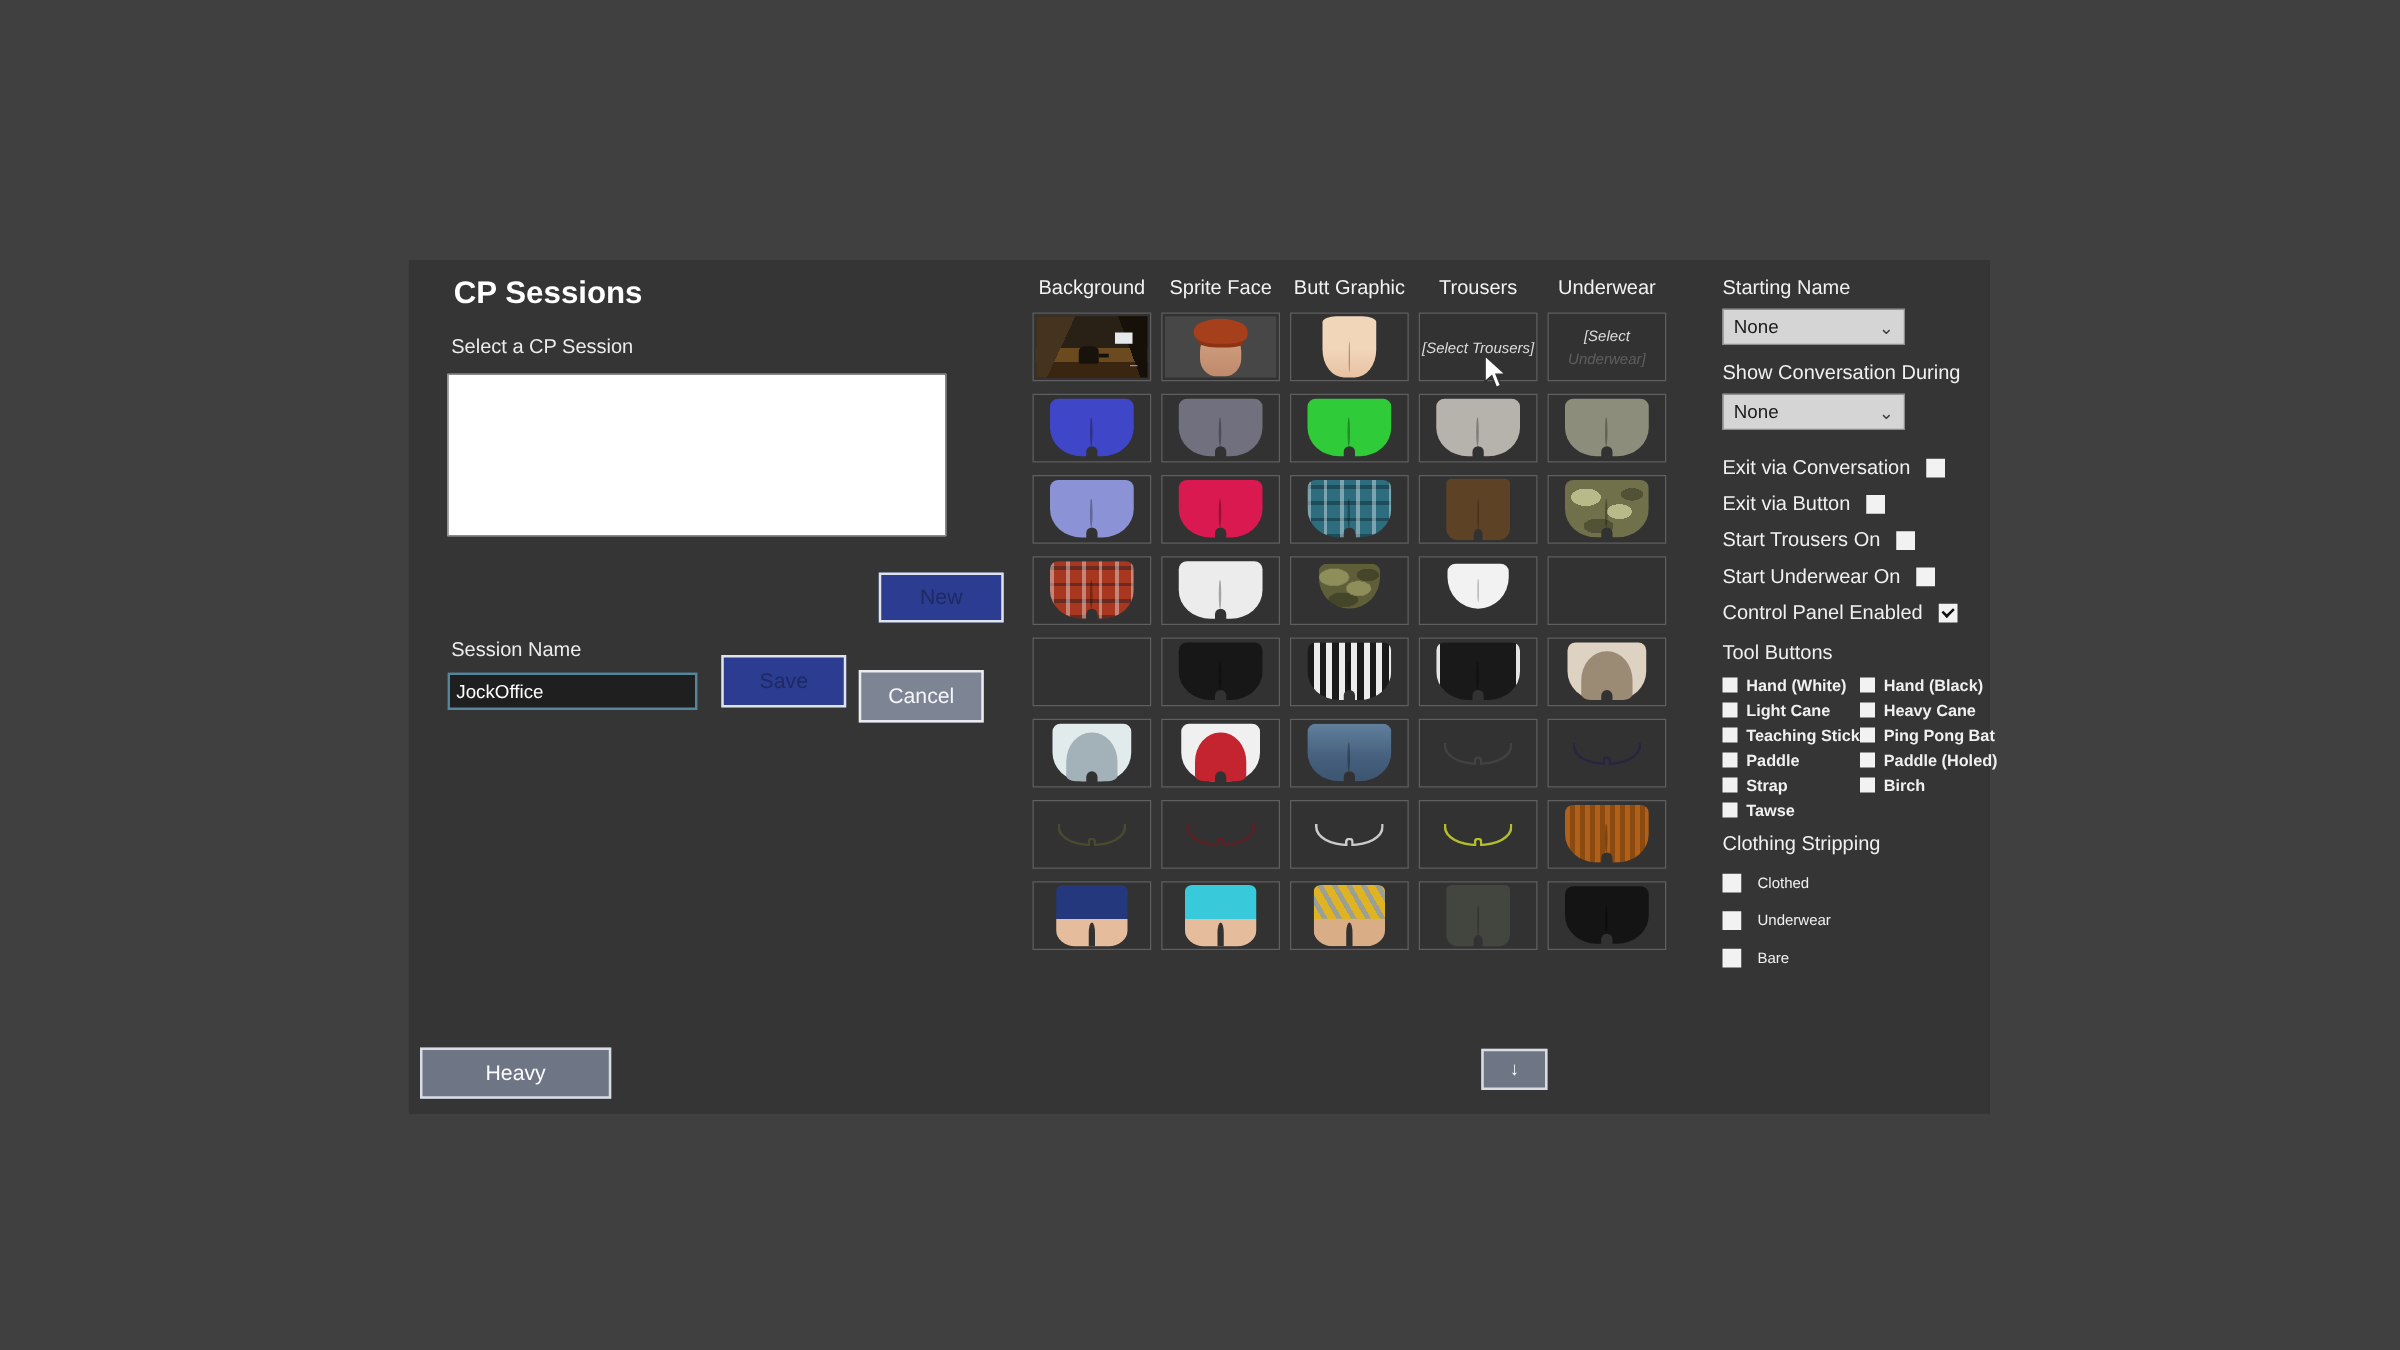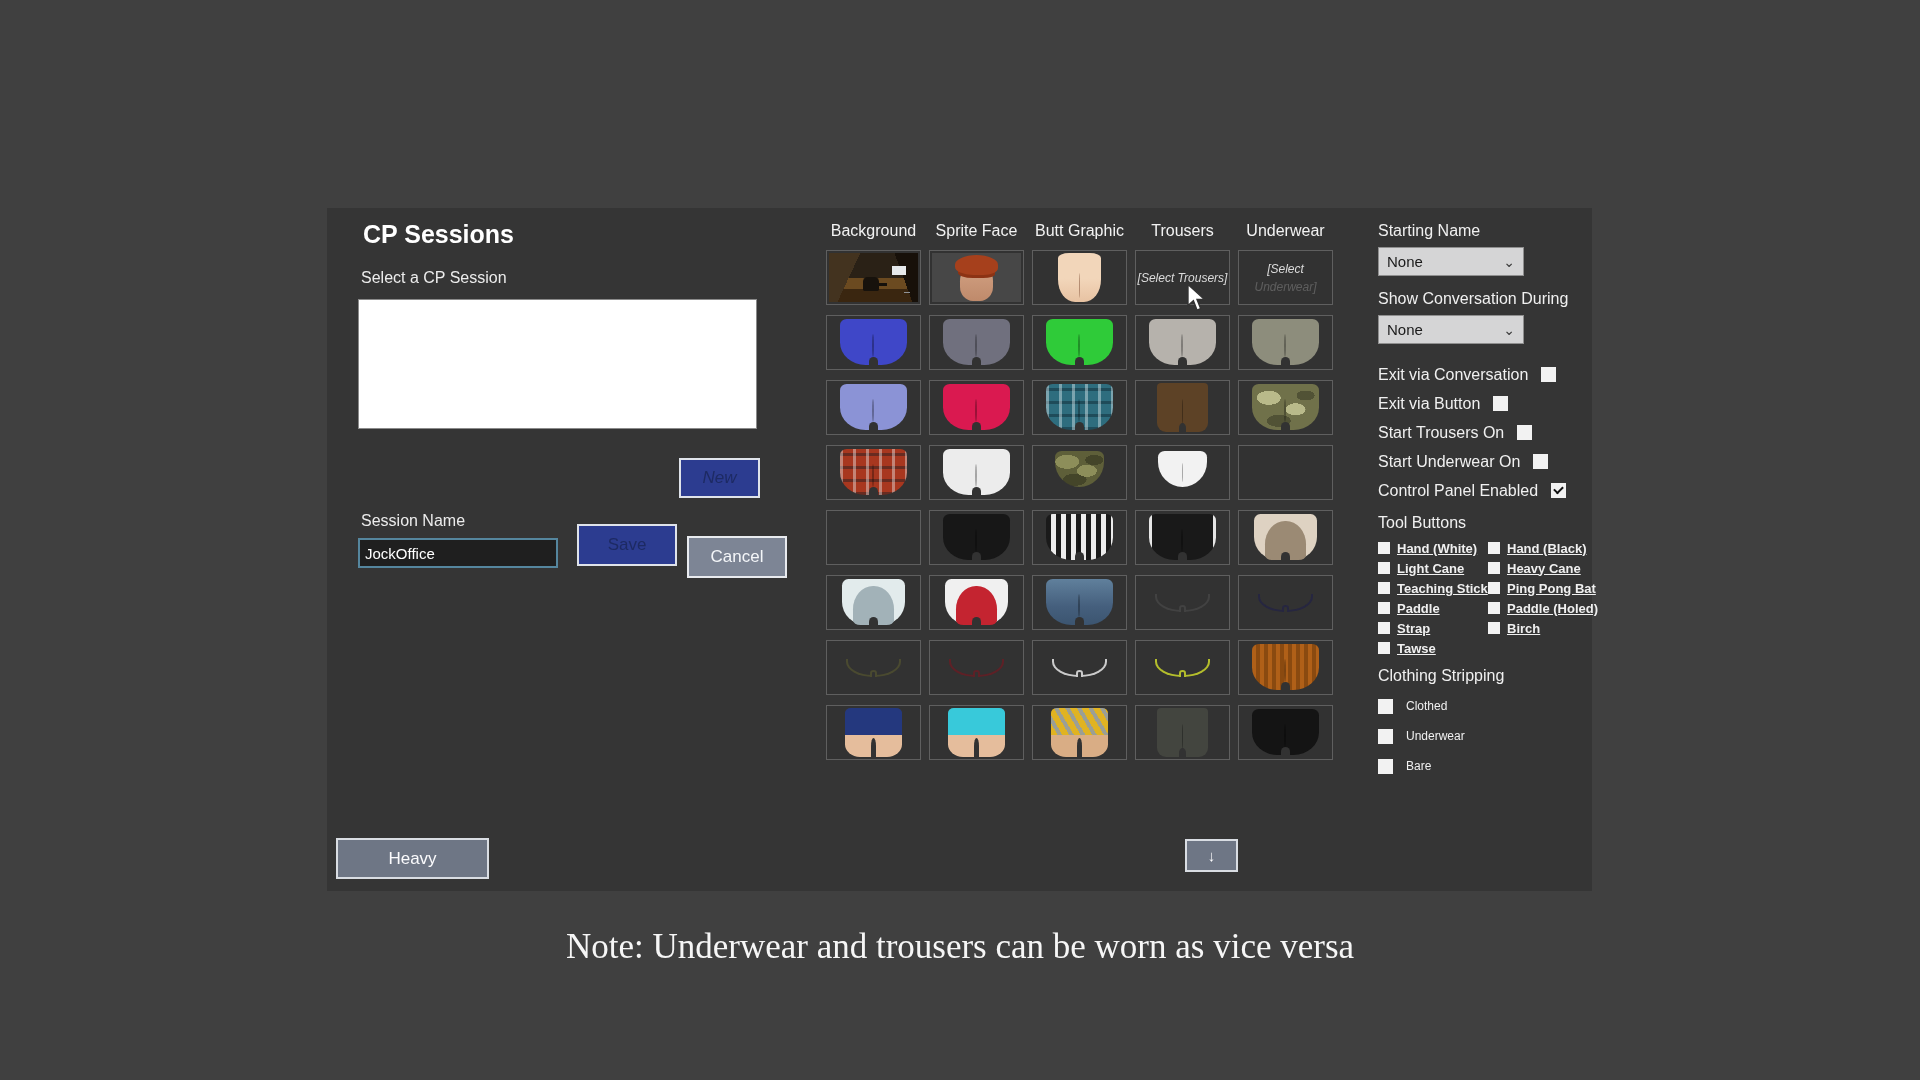--- a/index.html
+++ b/index.html
@@ -181,21 +181,21 @@
   }
   .opt-row .cb { margin-left:13px; }
   .cb.checked::after {
     content:""; position:absolute; left:3px; top:3px; width:7px; height:4px;
     border-left:2px solid #111; border-bottom:2px solid #111; transform:rotate(-45deg);
   }
   .sec-heading { font-size:16px; color:#f0f0f0; margin-top:9px; }
   .tools { display:flex; margin-top:6px; }
   .tool-col { width:110px; }
   .tool-col + .tool-col { width:108px; }
-  .tool-row { display:flex; align-items:center; height:20px;text-decoration:underline; }
+  .tool-row { display:flex; align-items:center; height:20px; }
   .tool-row .cb { width:12px; height:12px; }
   .tool-row .lbl { font-size:13px; font-weight:bold; color:#f0f0f0; margin-left:7px; white-space:nowrap; }
   .clothing { margin-top:6px; }
   .cloth-row { display:flex; align-items:center; height:30px; }
   .cloth-row .lbl { font-size:12px; color:#f0f0f0; margin-left:13px; }
   
   .note {
     position:absolute; left:0; top:927px; width:100%; text-align:center;
     font-family:"Liberation Serif","DejaVu Serif",serif; font-size:35px; color:#f6f6f6;
   }
@@ -204,21 +204,21 @@
 </head>
 <body>
 
 <div class="stage">
   <div class="panel">
 
     <div class="title">CP Sessions</div>
     <div class="label" style="left:34px; top:61px;">Select a CP Session</div>
     <div class="listbox"></div>
 
-    <div class="btn btn-blue" style="left:352px; top:250px; width:81px; height:40px;font-style:italic;">New</div>
+    <div class="btn btn-blue" style="left:376px; top:250px; width:100px; height:40px;">New</div>
 
     <div class="label" style="left:34px; top:304px;">Session Name</div>
     <input class="txt-input" type="text" autofocus="" value="JockOffice" style="">
 
     <div class="btn btn-blue" style="left:250px; top:316px; width:100px; height:42px;">Save</div>
     <div class="btn btn-gray" style="left:360px; top:328px; width:100px; height:42px;">Cancel</div>
 
     <div class="btn btn-back" style="left:9px; top:630px; width:153px; height:41px;">Heavy</div>
 
     <div class="btn btn-back" style="left:858px; top:631px; width:53px; height:33px; font-size:15px;">
@@ -459,14 +459,13 @@
             <span class="lbl">Bare</span>
           </div>
         </div>
     </div>
   </div>
 
   <svg class="cursor" width="22" height="30" viewBox="0 0 14 20">
     <path d="M1 1 L1 15 L4.6 11.8 L7 18 L9.4 17 L7 11 L12 11 Z" fill="#ffffff" stroke="#333" stroke-width="0.9"></path>
   </svg>
 
-  <div class="note">Note: Underwear and trousers can be worn as vice versa</div>
 </div>
 
 </body></html>

